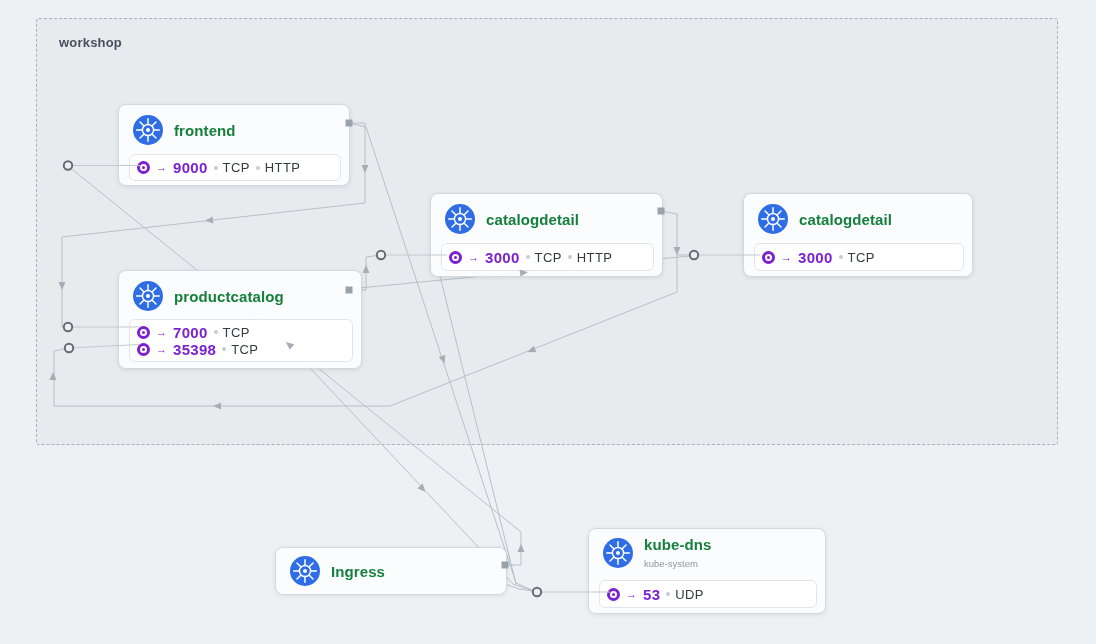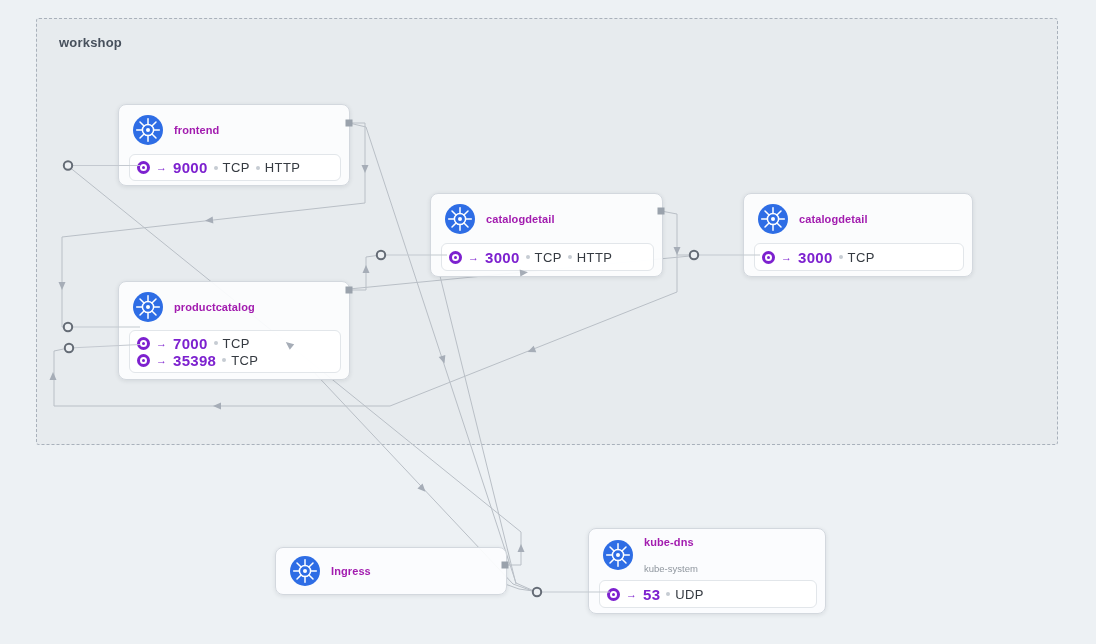--- a/index.html
+++ b/index.html
@@ -14,30 +14,30 @@
 
   svg.layer{position:absolute;left:0;top:0;z-index:1;pointer-events:none;}
   svg.layer-top{z-index:3;}
 
   
   .node{position:absolute;background:rgba(252,253,254,0.93);border:1px solid #d3d8de;
         border-radius:8px;box-shadow:0 1px 4px rgba(30,40,50,.10);z-index:2;cursor:pointer;}
   .node-frontend{left:118px;top:104px;width:230px;height:80px;}
   .node-cd1{left:430px;top:193px;width:231px;height:82px;}
   .node-cd2{left:743px;top:193px;width:228px;height:82px;}
-  .node-pc{left:118px;top:281px;width:230px;height:97px;}
+  .node-pc{left:118px;top:270px;width:230px;height:97px;padding-left:12px;}
   .node-ingress{left:275px;top:547px;width:230px;height:46px;}
   .node-dns{left:588px;top:528px;width:230px;height:84px;padding-left:6px;}
 
   .node-header{position:absolute;left:14px;top:10px;display:flex;align-items:center;gap:11px;}
   .node-ingress .node-header{top:8px;justify-content:space-between;}
   .node-dns .node-header{top:7px;}
   .k8s-icon{width:30px;height:30px;display:block;flex:0 0 30px;}
-  .node-title{font-size:11px;font-weight:700;color:#a21caf;letter-spacing:.1px;}
-  .node-subtitle{font-size:9.5px;color:#8f969e;margin-top:15px;}
+  .node-title{font-size:15px;font-weight:700;color:#15803d;letter-spacing:.1px;}
+  .node-subtitle{font-size:9.5px;color:#8f969e;margin-top:5px;}
 
   .port-box{position:absolute;left:10px;right:8px;border:1px solid #e2e6ea;
             border-radius:6px;background:rgba(255,255,255,0.85);
             display:flex;flex-direction:column;justify-content:center;}
   .node-frontend .port-box{top:49px;height:25px;}
   .node-cd1 .port-box{top:49px;height:26px;}
   .node-cd2 .port-box{top:49px;height:26px;}
   .node-pc .port-box{top:48px;height:41px;}
   .node-dns .port-box{top:51px;height:26px;}
 

